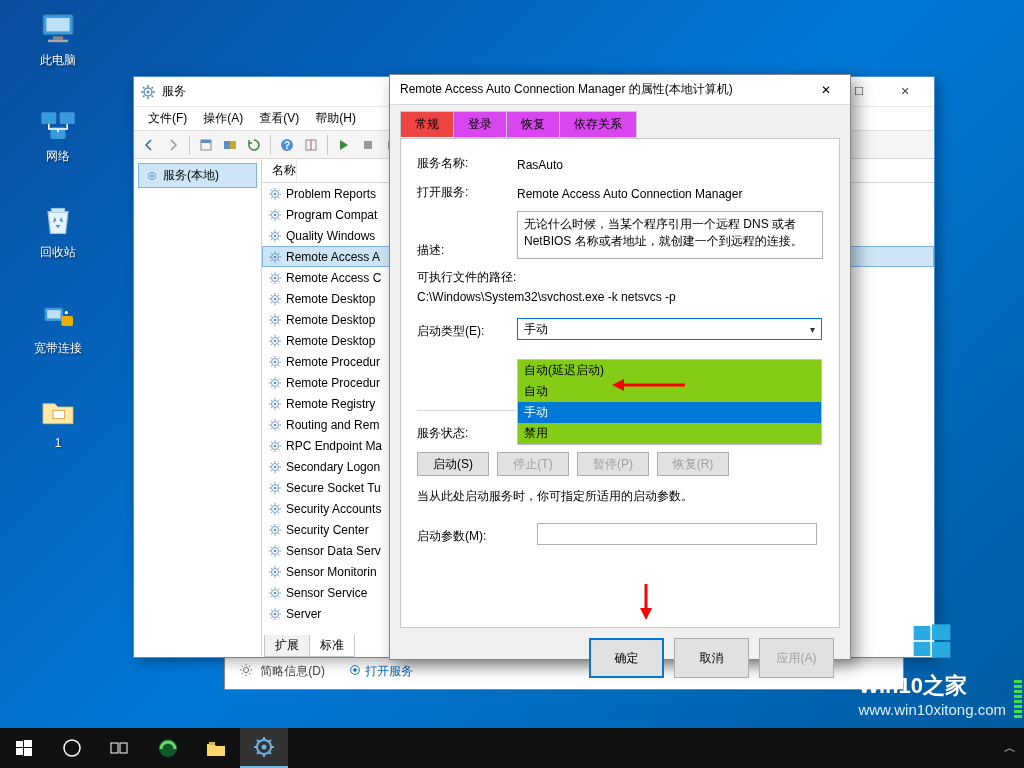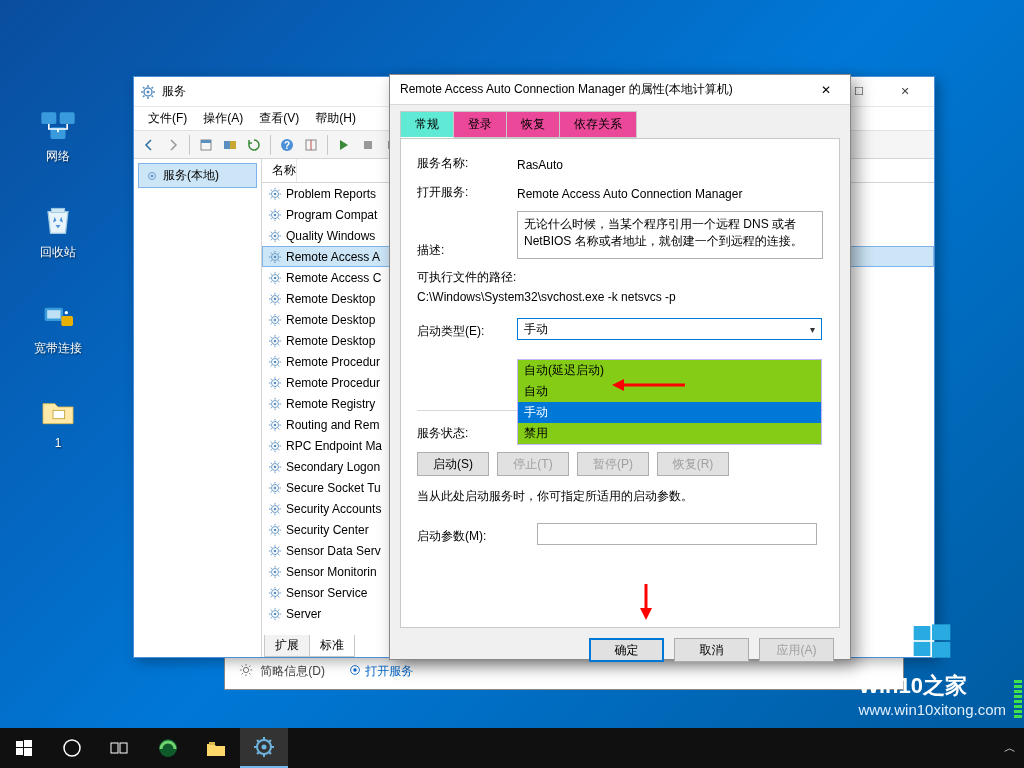--- a/index.html
+++ b/index.html
@@ -43,39 +43,39 @@
 .svc-tabs { position: absolute; bottom: 0; left: 130px; height: 22px; display: flex; font-size: 12px; }
 .svc-tabs .stab { border: 1px solid #c8c8c8; border-top: none; padding: 2px 10px; background: #f2f2f2; margin-right: -1px; }
 .svc-tabs .stab.active { background: #fff; }
 
 
 .props-win { position: absolute; left: 389px; top: 74px; width: 462px; height: 586px; background: #f0f0f0; border: 1px solid #888; box-shadow: 6px 6px 16px rgba(0,0,0,.4); }
 .props-title { height: 30px; background: #fff; display: flex; align-items: center; padding: 0 10px; font-size: 12px; border-bottom: 1px solid #d8d8d8; }
 .props-title span { flex: 1; }
 .props-title .xbtn { width: 28px; height: 28px; display: flex; align-items: center; justify-content: center; font-family: Arial; }
 .props-tabs { display: flex; padding: 6px 10px 0; background: #f0f0f0; font-size: 12px; }
-.props-tabs .ptab { padding: 4px 14px; border: 1px solid #c8c8c8; background: #ec4899; margin-right: -1px; position: relative; }
-.props-tabs .ptab.active { background: #5eead4; border-bottom-color: #fff; z-index: 1; }
+.props-tabs .ptab { padding: 4px 14px; border: 1px solid #c8c8c8; background: #d946ef; margin-right: -1px; position: relative; }
+.props-tabs .ptab.active { background: #ef4444; border-bottom-color: #fff; z-index: 1; }
 .props-body { background: #fff; margin: 0 10px; border: 1px solid #c8c8c8; height: 490px; padding: 14px 16px; font-size: 12px; position: relative; }
 .frow { display: flex; margin-bottom: 10px; align-items: flex-end; }
 .frow .lbl { width: 100px; padding-top: 2px; }
 .frow .val { flex: 1; }
 .desc-box { flex: 1; height: 48px; border: 1px solid #b0b0b0; padding: 4px 6px; font-size: 12px; line-height: 1.4; overflow: hidden; }
 .hr { border: none; border-top: 1px solid #d8d8d8; margin: 12px 0; }
 .select-box { width: 305px; height: 22px; border: 1px solid #0078d7; padding: 0 6px; display: flex; align-items: center; justify-content: space-between; font-size: 12px; background: #fff; }
 .select-box .arrow { font-size: 10px; color: #333; }
 .dropdown { position: absolute; left: 116px; top: 220px; width: 305px; border: 1px solid #c4b5fd; background: #84cc16; z-index: 10; }
 .dropdown .opt { padding: 2px 6px; font-size: 12px; }
 .dropdown .opt.sel { background: #0078d7; color: #fff; }
 .svc-btns { display: flex; gap: 8px; margin: 10px 0; }
 .svc-btns button { width: 72px; height: 24px; font-size: 12px; border: 1px solid #adadad; background: #e1e1e1; }
 .svc-btns button:disabled { color: #a0a0a0; }
 .param-input { width: 280px; height: 22px; border: 1px solid #b0b0b0; padding: 0 4px; }
 .props-footer { display: flex; justify-content: flex-end; gap: 10px; padding: 10px 16px; }
-.props-footer button { width: 75px; height: 24px; font-size: 12px; border: 1px solid #adadad; background: #e1e1e1; }
+.props-footer button { width: 75px; height: 40px; font-size: 12px; border: 1px solid #adadad; background: #e1e1e1; }
 .props-footer button.primary { border: 2px solid #0078d7; }
 .props-footer button:disabled { color: #a0a0a0; }
 
 
 .arrow-red { position: absolute; color: #ff0000; font-size: 28px; font-weight: bold; z-index: 20; pointer-events: none; }
 
 
 .taskbar { position: absolute; left: 0; bottom: 0; width: 100%; height: 40px; background: #101010; display: flex; align-items: center; }
 .taskbar .tbtn2 { width: 48px; height: 40px; display: flex; align-items: center; justify-content: center; }
 .taskbar .tbtn2.active { background: #333; border-bottom: 2px solid #76b9ed; }
@@ -91,20 +91,29 @@
 .greenbars { position: absolute; right: 2px; bottom: 50px; width: 8px; height: 48px; display: flex; flex-direction: column-reverse; gap: 2px; }
 .greenbars div { height: 3px; background: #3fe24b; }
 
 
 .gear { width: 14px; height: 14px; }
 </style>
 </head>
 <body>
 
 <div class="desktop">
+  <div class="desk-icon" style="left:20px;top:8px">
+    <div class="ico"><svg viewBox="0 0 48 48">
+          <rect x="6" y="8" width="36" height="24" rx="2" fill="#3a9bdc" stroke="#2b6fa0"></rect>
+          <rect x="10" y="12" width="28" height="16" fill="#bde0f7"></rect>
+          <rect x="18" y="34" width="12" height="4" fill="#888"></rect>
+          <rect x="12" y="38" width="24" height="3" fill="#aaa"></rect>
+        </svg></div>
+    <span>此电脑</span>
+  </div>
   <div class="desk-icon" style="left:20px;top:104px">
     <div class="ico"><svg viewBox="0 0 48 48">
           <rect x="4" y="10" width="18" height="14" rx="2" fill="#3a9bdc"></rect>
           <rect x="26" y="10" width="18" height="14" rx="2" fill="#3a9bdc"></rect>
           <rect x="15" y="28" width="18" height="14" rx="2" fill="#3a9bdc"></rect>
           <path d="M13 24 v6 h22 v-6 M24 30 v4" stroke="#fff" stroke-width="2" fill="none"></path>
         </svg></div>
     <span>网络</span>
   </div>
   <div class="desk-icon" style="left:20px;top:200px">

